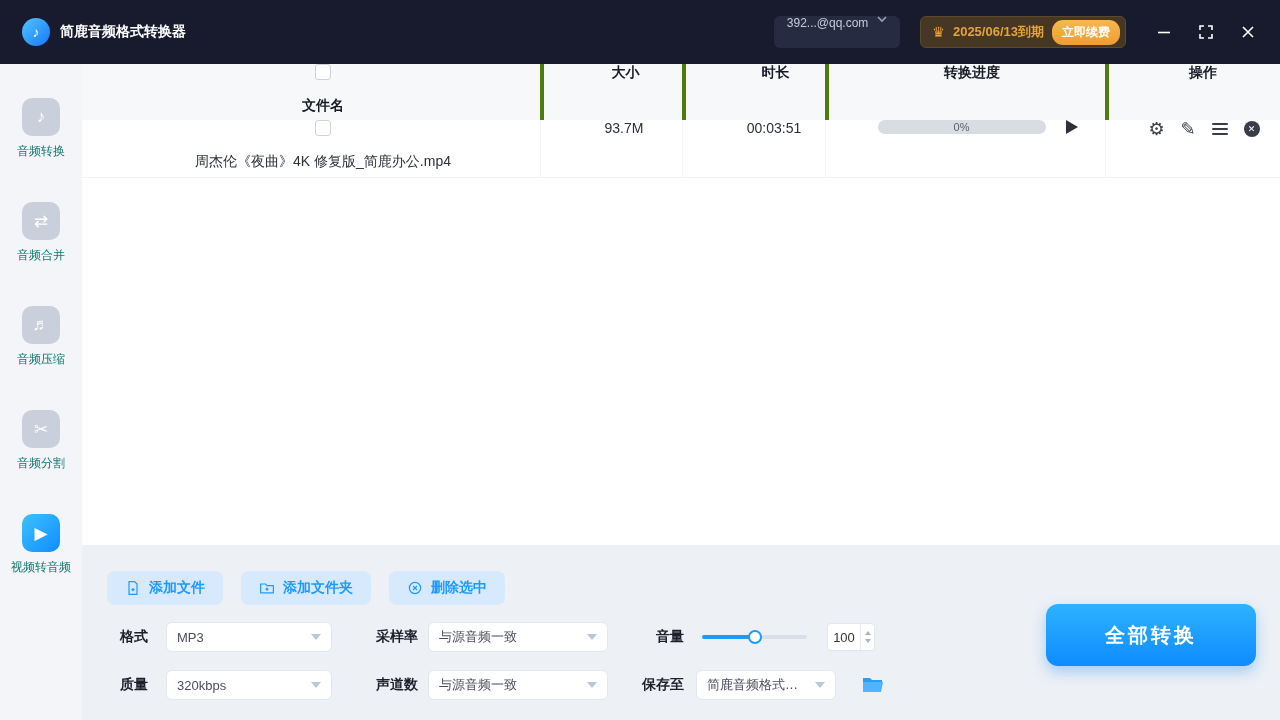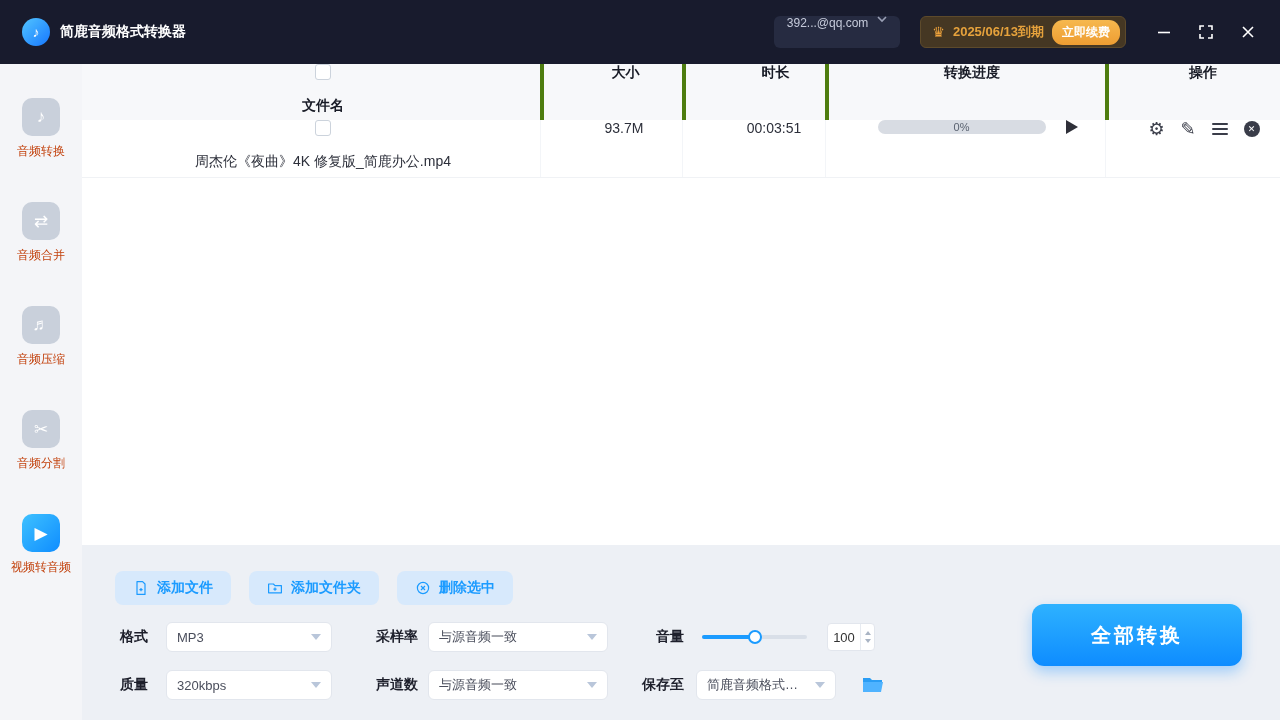--- a/index.html
+++ b/index.html
@@ -24,21 +24,21 @@
   .win-controls { display:flex; align-items:center; gap:26px; margin-left:30px; }
   .win-btn { width:16px; height:16px; display:flex; align-items:center; justify-content:center; cursor:pointer; }
 
   
   .app-body { display:flex; height:656px; }
   .sidebar { width:82px; background:#f4f5f8; padding-top:34px; display:flex; flex-direction:column; align-items:center; flex:none; }
   .side-item { height:104px; width:100%; display:flex; flex-direction:column; align-items:center; cursor:pointer; }
   .side-icon { width:38px; height:38px; border-radius:10px; background:#c9d0db; color:#fff;
                display:flex; align-items:center; justify-content:center; font-size:17px; }
   .side-item.active .side-icon { background:linear-gradient(135deg,#3ec1ff,#0f8dff); }
-  .side-label { font-size:12px; color:#c2410c; margin-top:7px; }
+  .side-label { font-size:12px; color:#0f766e; margin-top:7px; }
 
   .main { flex:1; display:flex; flex-direction:column; background:#fff; }
 
   
   .thead { height:56px; background:#f7f8fa; display:flex; font-weight:bold; font-size:14px; color:#181b26; }
   .thead > div, .trow > div { display:flex; align-items:center; height:100%;flex-direction:column; }
   .thead > div + div { border-left:4px solid #4d7c0f; }
   .trow > div + div { border-left:1px solid #f3f5f8; }
   .cell-file { width:458px; gap:17px; padding-left:24px; }
   .cell-size { width:142px; padding-left:25px; }
@@ -61,21 +61,21 @@
   .act-glyph { font-size:18px; color:#3a3d49; cursor:pointer; line-height:1; }
   .menu-ic { width:16px; display:flex; flex-direction:column; gap:3px; cursor:pointer; }
   .menu-ic i { display:block; height:2px; background:#3a3d49; border-radius:1px; }
   .close-ic { width:16px; height:16px; border-radius:50%; background:#3a3d49; color:#fff; font-size:9px;
               display:flex; align-items:center; justify-content:center; cursor:pointer; }
 
   .table-space { flex:1; background:#fff; }
 
   
   .bottom { height:175px; background:#edf0f5; position:relative; flex:none; }
-  .addrow { position:absolute; top:26px; left:25px; display:flex; gap:18px;margin-left:8px; }
+  .addrow { position:absolute; top:26px; left:25px; display:flex; gap:18px; }
   .addbtn { height:34px; background:#d7e9fc; border-radius:8px; color:#1b9bff; font-size:14px;
             display:flex; align-items:center; gap:8px; padding:0 18px; cursor:pointer; font-weight:bold; }
 
   .srow { position:absolute; left:38px; display:flex; align-items:center; }
   .srow1 { top:77px; } .srow2 { top:125px; }
   .slabel { font-size:14px; font-weight:bold; color:#1d1f2b; }
   .dd { height:30px; background:#fff; border:1px solid #e2e6ed; border-radius:6px; display:flex;
         align-items:center; justify-content:space-between; padding:0 10px; font-size:13px; color:#4a4e5c; cursor:pointer; }
   .tri { width:0; height:0; border-left:5px solid transparent; border-right:5px solid transparent;
          border-top:6px solid #b9c6da; flex:none; margin-left:6px; }
@@ -87,21 +87,21 @@
 
   .numbox { width:48px; height:28px; border:1px solid #e2e6ed; border-radius:4px; background:#fff; display:flex; }
   .numval { flex:1; display:flex; align-items:center; justify-content:center; font-size:13px; color:#333; }
   .spin { width:14px; border-left:1px solid #e7ebf1; display:flex; flex-direction:column;
           align-items:center; justify-content:center; gap:4px; cursor:pointer; }
   .spin .up { width:0; height:0; border-left:3px solid transparent; border-right:3px solid transparent; border-bottom:4px solid #a9b4c4; }
   .spin .dn { width:0; height:0; border-left:3px solid transparent; border-right:3px solid transparent; border-top:4px solid #a9b4c4; }
 
   .folderbtn { margin-left:26px; cursor:pointer; display:flex; align-items:center; }
 
-  .convert { position:absolute; top:59px; right:38px; width:210px; height:62px; border-radius:12px;
+  .convert { position:absolute; top:59px; right:24px; width:210px; height:62px; border-radius:12px;
              background:linear-gradient(180deg,#2eb2ff,#0e8cff); color:#fff; font-size:20px; font-weight:bold;
              display:flex; align-items:center; justify-content:center; letter-spacing:3px; cursor:pointer;
              box-shadow:0 6px 14px rgba(20,140,255,.35); }
 
   
   .ml18{margin-left:18px} .ml44{margin-left:44px} .ml10{margin-left:10px} .ml48{margin-left:48px}
   .ml20{margin-left:20px} .ml34{margin-left:34px} .ml12{margin-left:12px}
   .w166{width:166px} .w180{width:180px} .w140{width:140px}
 </style>
 </head>

